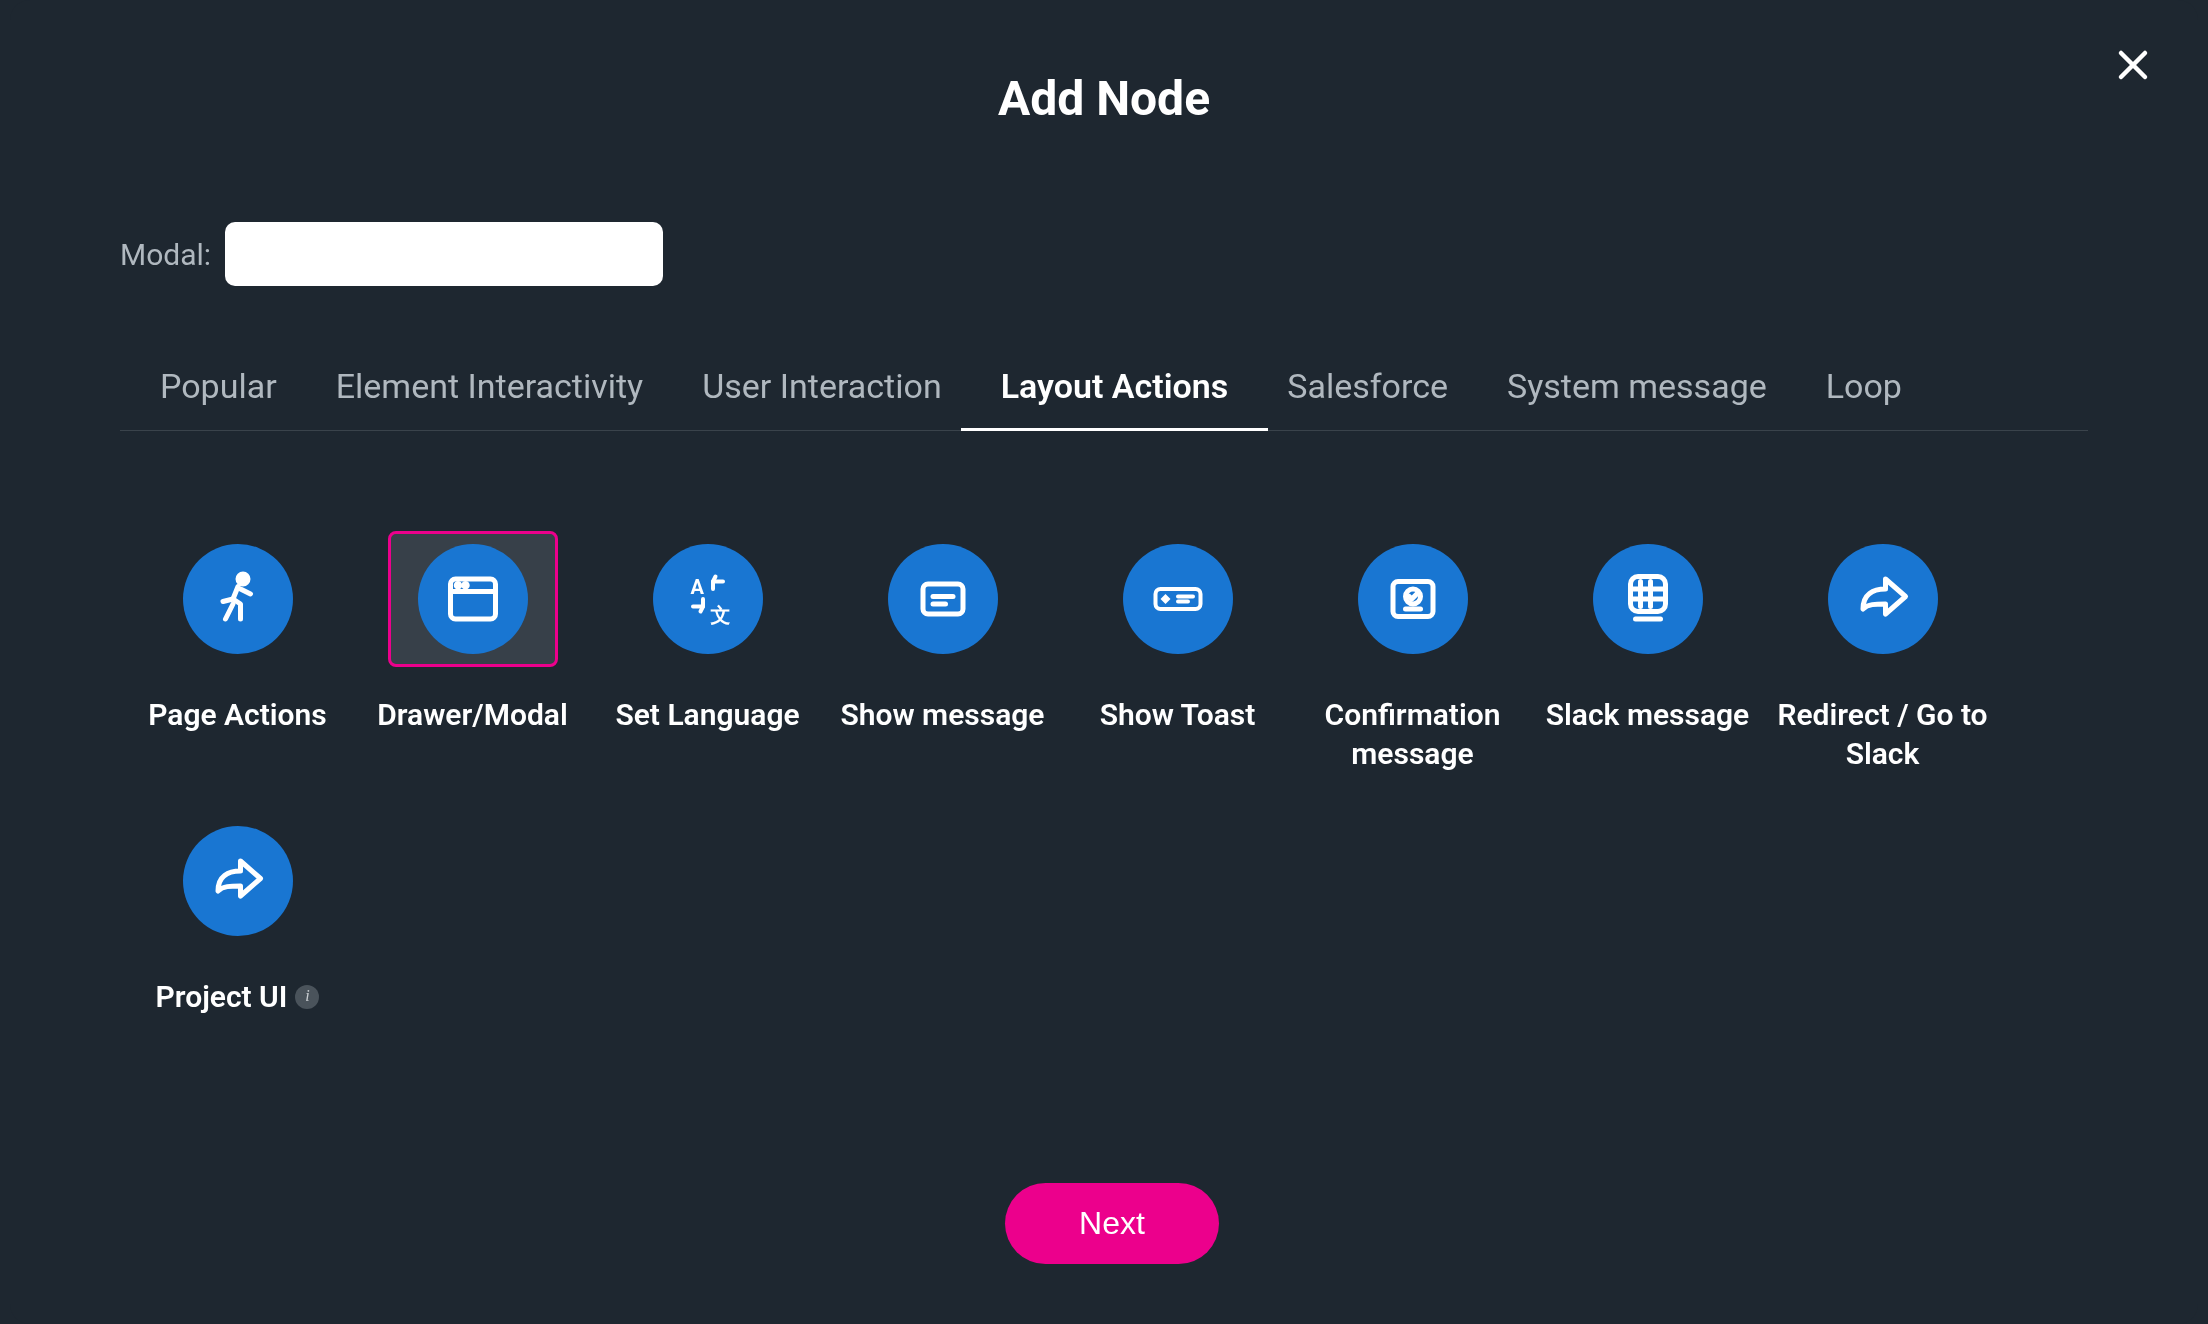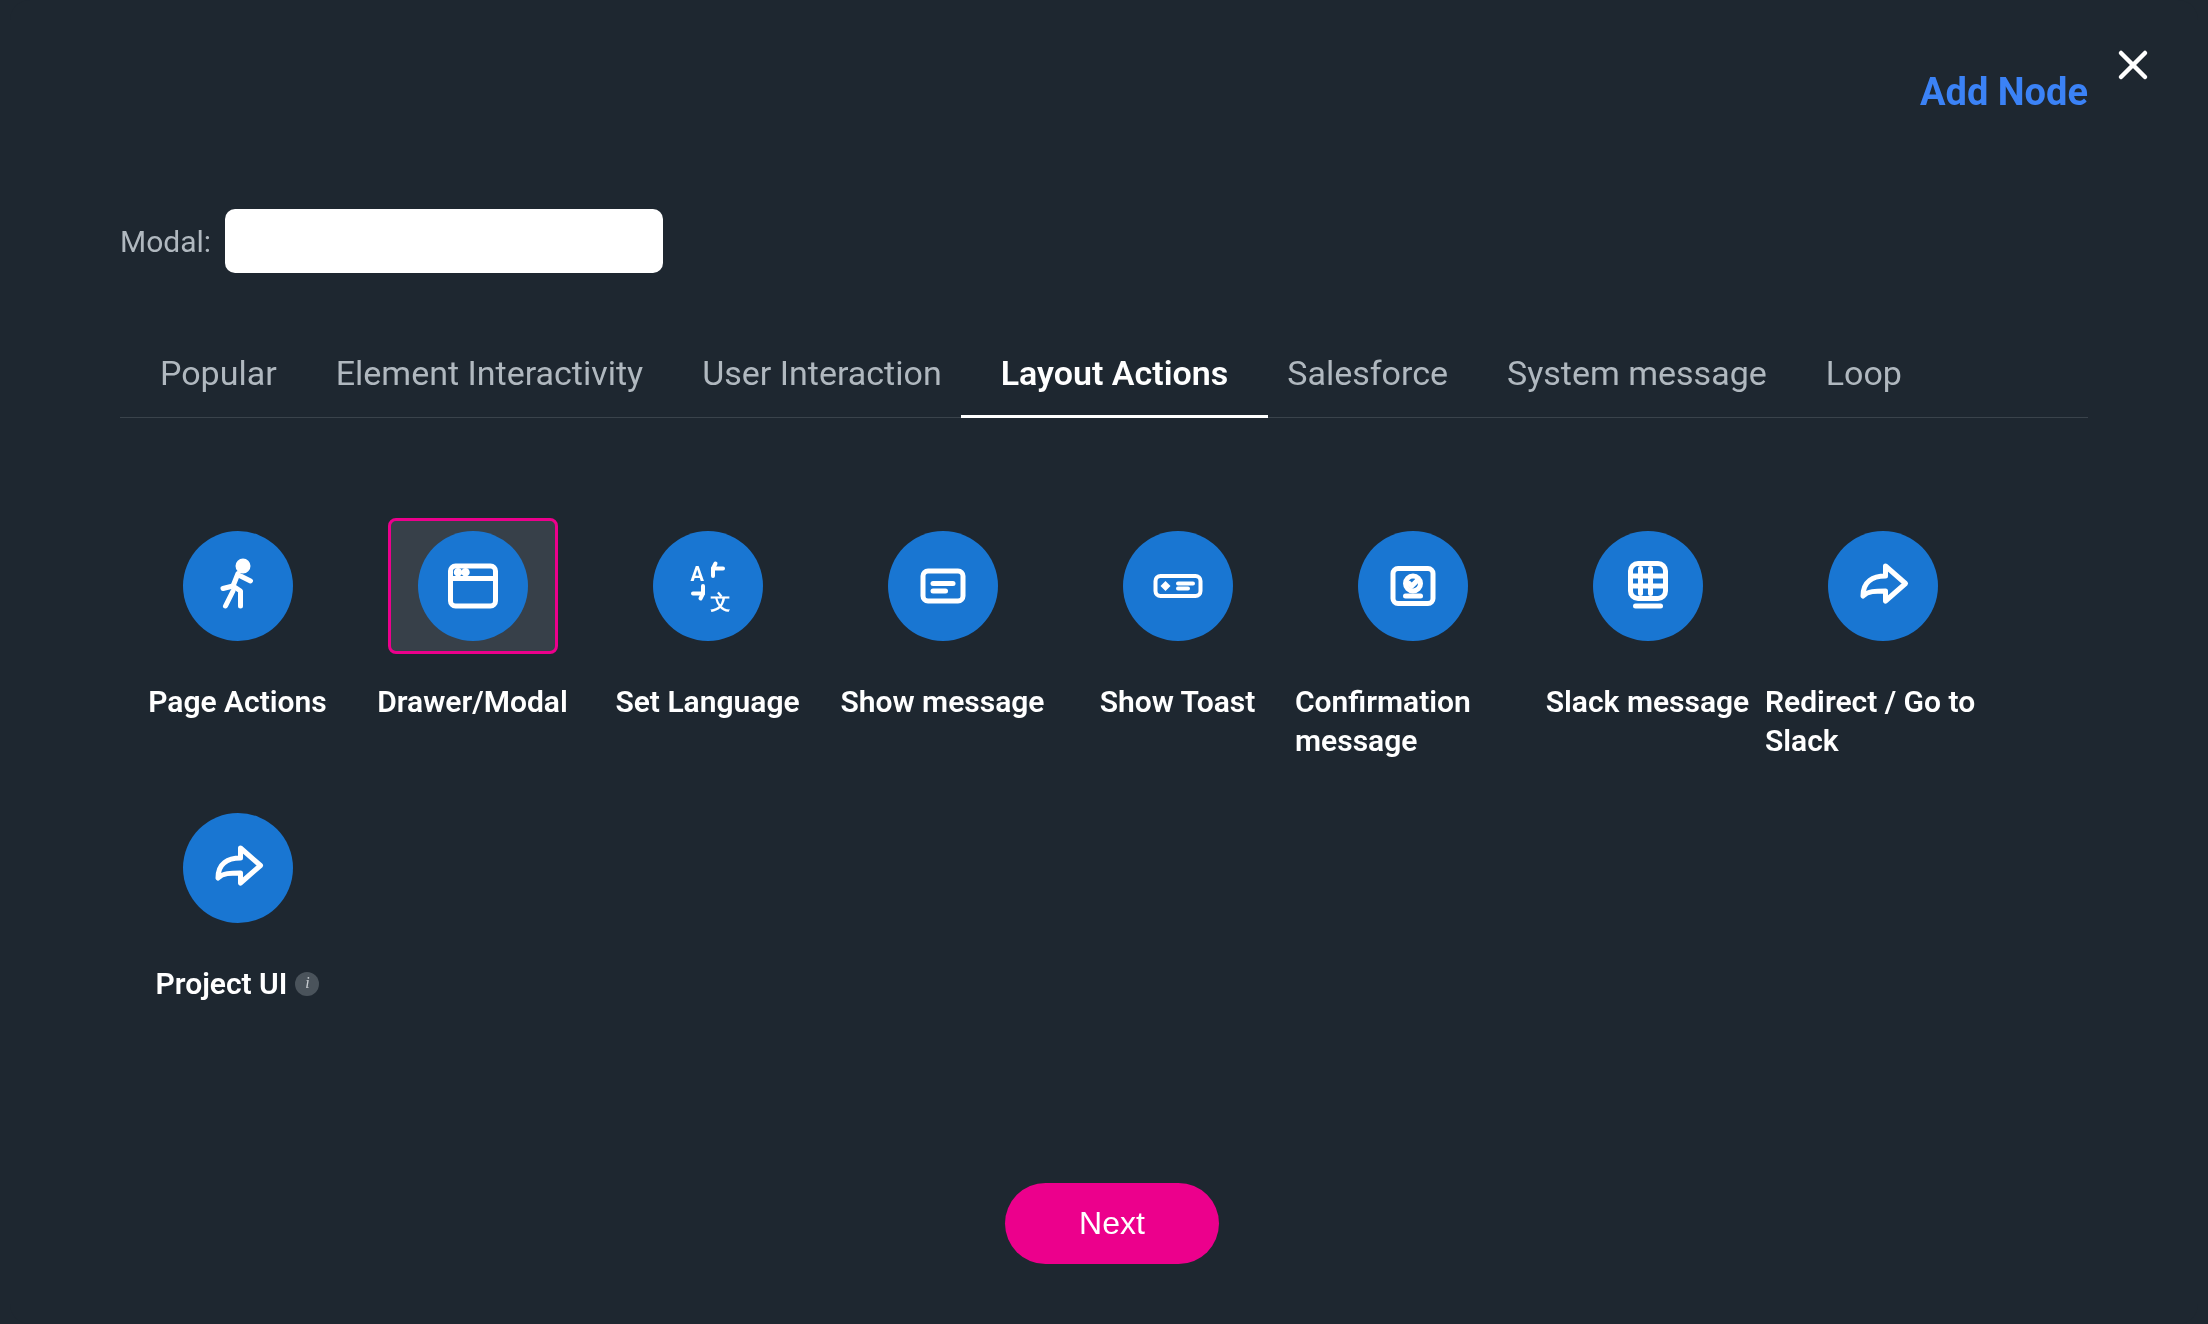--- a/index.html
+++ b/index.html
@@ -33,24 +33,24 @@
       cursor: pointer;
       display: flex;
       align-items: center;
       justify-content: center;
     }
     .close-btn svg {
       width: 36px;
       height: 36px;
     }
     .modal-title {
-      color: #3b82f6;
-      font-size: 38px;
+      color: #ffffff;
+      font-size: 48px;
       font-weight: 700;
-      text-align: right;
+      text-align: center;
       margin-top: 30px;
       margin-bottom: 95px;
     }
     .filter-row {
       display: flex;
       align-items: center;
       gap: 14px;
       margin-bottom: 80px;
     }
     .filter-label {
@@ -132,21 +132,21 @@
       justify-content: center;
     }
     .node-icon-circle svg {
       width: 60px;
       height: 60px;
     }
     .node-label {
       color: #ffffff;
       font-size: 30px;
       font-weight: 600;
-      text-align: left;
+      text-align: center;
       margin-top: 28px;
       line-height: 1.3;
       display: flex;
       align-items: center;
       gap: 8px;
       justify-content: center;
     }
     .info-badge {
       display: inline-flex;
       width: 24px;

